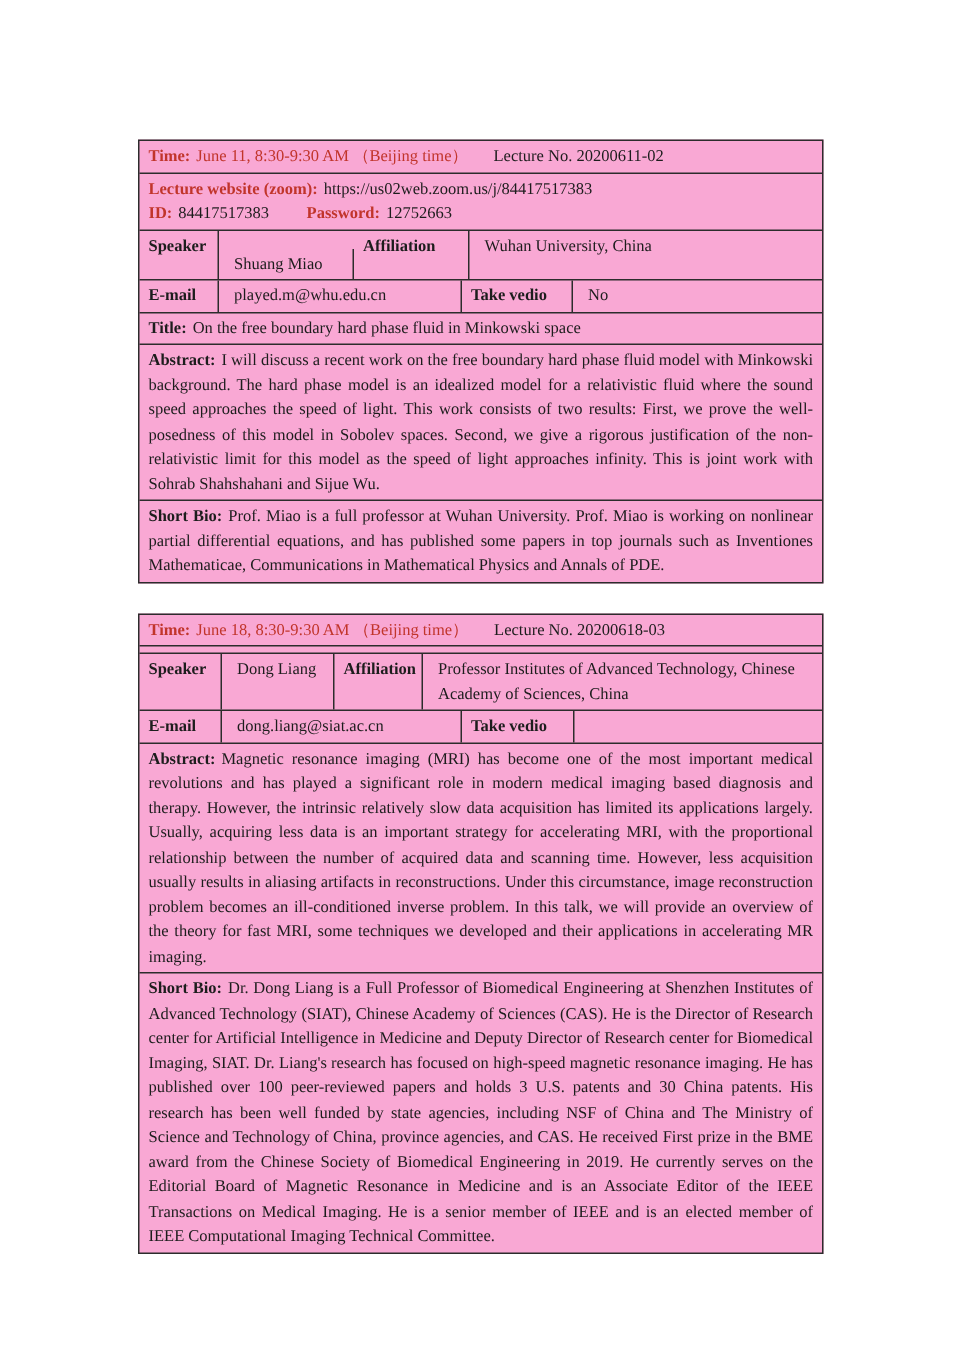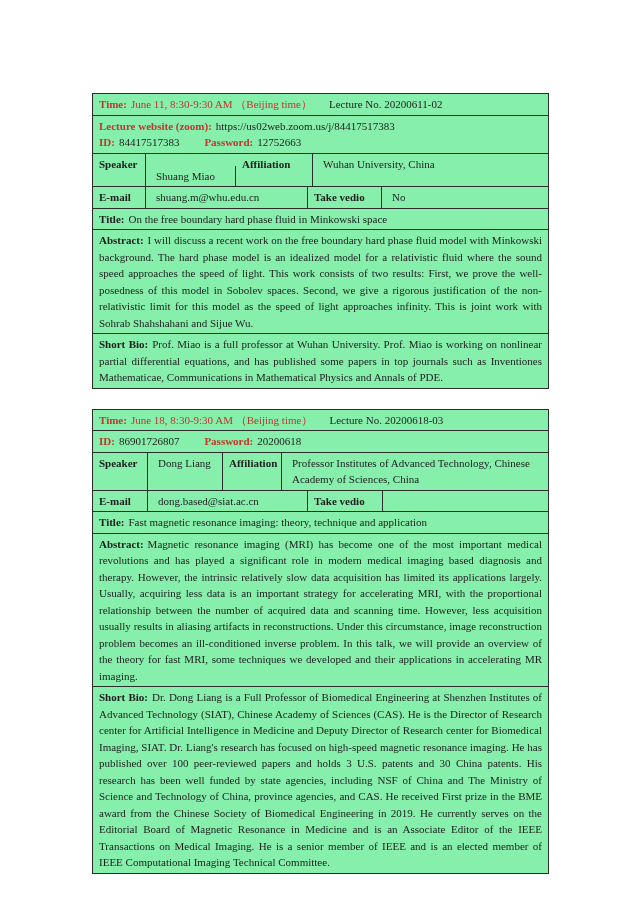--- a/index.html
+++ b/index.html
@@ -3,21 +3,21 @@
 <meta charset="utf-8">
 <style>
   * { margin:0; padding:0; box-sizing:border-box; }
   html,body { background:#ffffff; }
   body {
     width:640px; height:905px; margin:0 auto; overflow:hidden;
     font-family:"Liberation Serif","DejaVu Serif",serif;
     font-size:11px; line-height:16.5px; color:#1d1d1d;
   }
   .doc { padding:93px 91px 0 92px; }
-  .tbl { width:457px; border:1px solid #2c2c2c; background:#86efac; }
+  .tbl { width:457px; border:1px solid #2c2c2c; background:#f9a8d4; }
   .tbl + .tbl { margin-top:20px; }
   .row { border-bottom:1px solid #2c2c2c; padding:2px 6px; }
   .row:last-child { border-bottom:none; }
   .cells { display:flex; padding:0; align-items:stretch; }
   .cell { padding:2px 6px; border-right:1px solid #2c2c2c; flex:0 0 auto; }
   .cell.last { border-right:none; flex:1 1 auto; }
   .lbl { font-weight:bold; margin-right:4px; }
   .red { color:#c1352b; }
   .lecture-no { margin-left:17px; }
   .pw-label { margin-left:25px;font-family:Liberation Serif, serif; }
@@ -46,57 +46,51 @@
       </div>
     </div>
     <div class="row cells">
       <div class="cell lbl t1-sp1">Speaker</div>
       <div class="cell t1-sp2">Shuang Miao</div>
       <div class="cell lbl t1-sp3">Affiliation</div>
       <div class="cell last">Wuhan University, China</div>
     </div>
     <div class="row cells">
       <div class="cell lbl t1-em1">E-mail</div>
-      <div class="cell t1-em2">shuang.m@whu.edu.cn</div>
+      <div class="cell t1-em2">played.m@whu.edu.cn</div>
       <div class="cell lbl t1-em3">Take vedio</div>
       <div class="cell last">No</div>
     </div>
     <div class="row">
       <span class="lbl">Title:</span><span>On the free boundary hard phase fluid in Minkowski space</span>
     </div>
     <div class="row para">
       <span class="lbl">Abstract:</span><span>I will discuss a recent work on the free boundary hard phase fluid model with Minkowski background. The hard phase model is an idealized model for a relativistic fluid where the sound speed approaches the speed of light. This work consists of two results: First, we prove the well-posedness of this model in Sobolev spaces. Second, we give a rigorous justification of the non-relativistic limit for this model as the speed of light approaches infinity. This is joint work with Sohrab Shahshahani and Sijue Wu.</span>
     </div>
     <div class="row para">
       <span class="lbl">Short Bio:</span><span>Prof. Miao is a full professor at Wuhan University. Prof. Miao is working on nonlinear partial differential equations, and has published some papers in top journals such as Inventiones Mathematicae, Communications in Mathematical Physics and Annals of PDE.</span>
     </div>
   </section>
 
   <section class="tbl">
     <div class="row">
       <span class="lbl red">Time:</span><span class="red">June 18, 8:30-9:30 AM （Beijing time）</span><span class="lecture-no">Lecture No. 20200618-03</span>
     </div>
     <div class="row">
-      <div>
-        <span class="lbl red">ID:</span><span>86901726807</span><span class="lbl red pw-label">Password:</span><span>20200618</span>
-      </div>
     </div>
     <div class="row cells">
       <div class="cell lbl t2-sp1">Speaker</div>
       <div class="cell t2-sp2">Dong Liang</div>
       <div class="cell lbl t2-sp3">Affiliation</div>
       <div class="cell last">Professor Institutes of Advanced Technology, Chinese Academy of Sciences, China</div>
     </div>
     <div class="row cells">
       <div class="cell lbl t2-em1">E-mail</div>
-      <div class="cell t2-em2">dong.based@siat.ac.cn</div>
+      <div class="cell t2-em2">dong.liang@siat.ac.cn</div>
       <div class="cell lbl t2-em3">Take vedio</div>
-    </div>
-    <div class="row">
-      <span class="lbl">Title:</span><span>Fast magnetic resonance imaging: theory, technique and application</span>
     </div>
     <div class="row para">
       <span class="lbl">Abstract:</span><span>Magnetic resonance imaging (MRI) has become one of the most important medical revolutions and has played a significant role in modern medical imaging based diagnosis and therapy. However, the intrinsic relatively slow data acquisition has limited its applications largely. Usually, acquiring less data is an important strategy for accelerating MRI, with the proportional relationship between the number of acquired data and scanning time. However, less acquisition usually results in aliasing artifacts in reconstructions. Under this circumstance, image reconstruction problem becomes an ill-conditioned inverse problem. In this talk, we will provide an overview of the theory for fast MRI, some techniques we developed and their applications in accelerating MR imaging.</span>
     </div>
     <div class="row para">
       <span class="lbl">Short Bio:</span><span>Dr. Dong Liang is a Full Professor of Biomedical Engineering at Shenzhen Institutes of Advanced Technology (SIAT), Chinese Academy of Sciences (CAS). He is the Director of Research center for Artificial Intelligence in Medicine and Deputy Director of Research center for Biomedical Imaging, SIAT. Dr. Liang's research has focused on high-speed magnetic resonance imaging. He has published over 100 peer-reviewed papers and holds 3 U.S. patents and 30 China patents. His research has been well funded by state agencies, including NSF of China and The Ministry of Science and Technology of China, province agencies, and CAS. He received First prize in the BME award from the Chinese Society of Biomedical Engineering in 2019. He currently serves on the Editorial Board of Magnetic Resonance in Medicine and is an Associate Editor of the IEEE Transactions on Medical Imaging. He is a senior member of IEEE and is an elected member of IEEE Computational Imaging Technical Committee.</span>
     </div>
   </section>
 
 </div>

